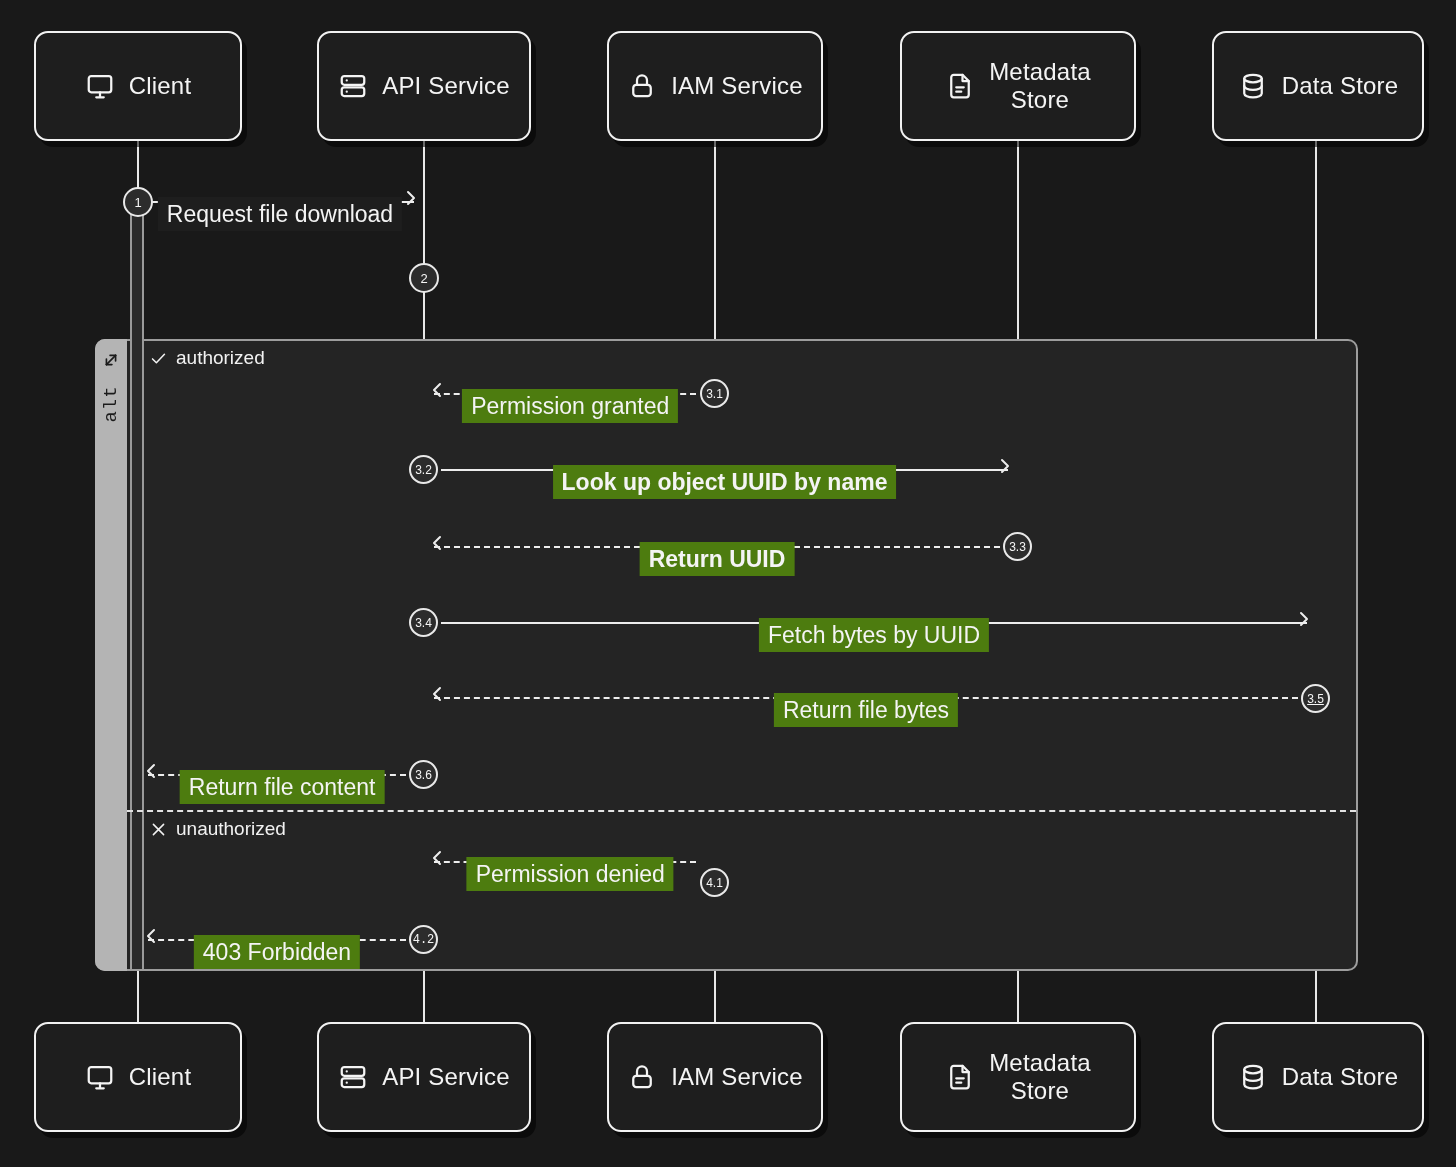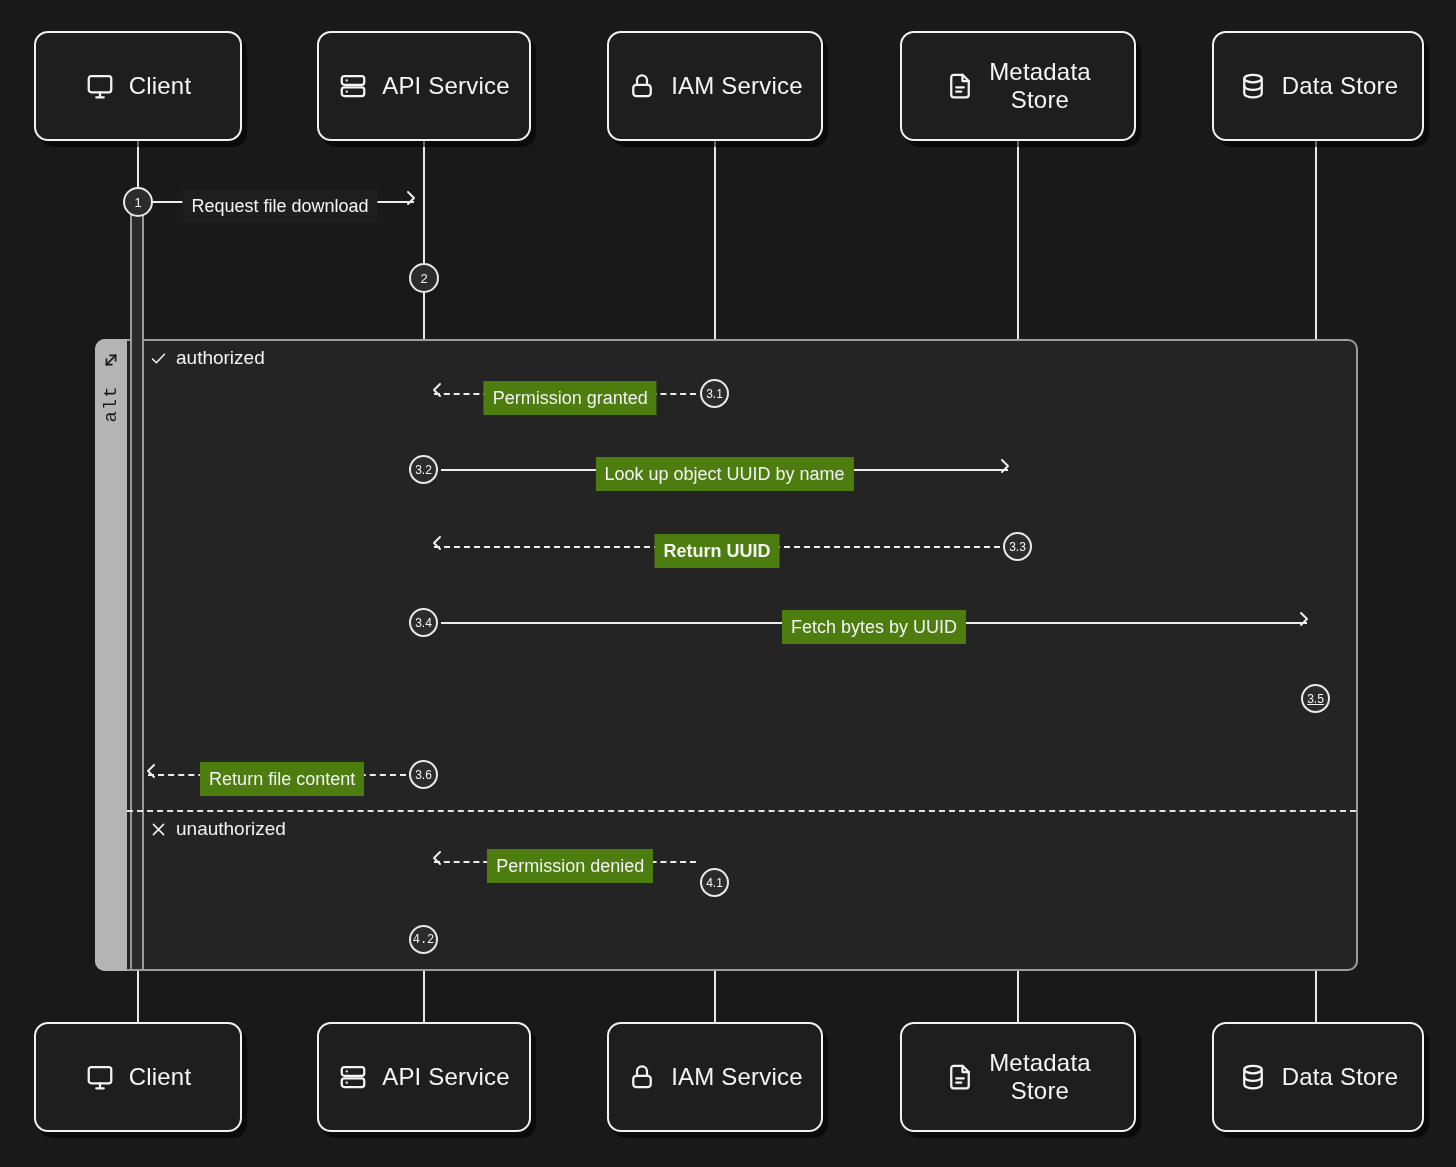--- a/index.html
+++ b/index.html
@@ -107,25 +107,25 @@
   .msg { position: absolute; height: 34px; }
   .msg .line {
     position: absolute;
     top: 16px; left: 0; right: 0;
     height: 0;
     border-top: 2px solid #ededed;
   }
   .msg.dashed .line { border-top: 2px dashed #ededed; }
   .msg .mlabel {
     position: absolute;
-    top: 4px;
+    top: 12px;
     transform: translateX(-50%);
     background: #1e1e1e;
     color: #f4f4f4;
-    font-size: 18px;
+    font-size: 23px;
     line-height: 34px;
     padding: 0 9px;
     white-space: nowrap;
   }
   .msg.in-alt .mlabel { background: #4d7c0f; }
   .msg .head { position: absolute; top: 5px; width: 16px; height: 16px; }
   .msg .head svg { display:block; width:16px; height:16px; }
   .head-path { stroke:#ededed; stroke-width:2; fill:none;
                stroke-linecap:round; stroke-linejoin:round; }
 
@@ -208,21 +208,21 @@
   </div>
   <div class="badge" style="left:700px; top:379px; width:29px; height:29px;">3.1</div>
 
   <div class="msg in-alt" style="left:441px; top:453px; width:567px;">
     <div class="line"></div>
     <div class="head" style="right:-2px;">
       <svg viewBox="0 0 16 16">
           <path class="head-path" d="M8 2 L14 8 L8 14"></path>
         </svg>
     </div>
-    <div class="mlabel" style="left:50%;">Look up object UUID by name</div>
+    <div class="mlabel" style="left:50%;font-weight:bold;">Look up object UUID by name</div>
   </div>
   <div class="badge" style="left:409px; top:455px; width:29px; height:29px;">3.2</div>
 
   <div class="msg dashed in-alt" style="left:434px; top:530px; width:566px;font-weight:bold;">
     <div class="line"></div>
     <div class="head" style="left:-2px;">
       <svg viewBox="0 0 16 16">
           <path class="head-path" d="M8 2 L2 8 L8 14"></path>
         </svg>
     </div>
@@ -234,20 +234,29 @@
     <div class="line"></div>
     <div class="head" style="right:-2px;">
       <svg viewBox="0 0 16 16">
           <path class="head-path" d="M8 2 L14 8 L8 14"></path>
         </svg>
     </div>
     <div class="mlabel" style="left:50%;">Fetch bytes by UUID</div>
   </div>
   <div class="badge" style="left:409px; top:608px; width:29px; height:29px;">3.4</div>
 
+  <div class="msg dashed in-alt" style="left:434px; top:681px; width:864px;">
+    <div class="line"></div>
+    <div class="head" style="left:-2px;">
+      <svg viewBox="0 0 16 16">
+          <path class="head-path" d="M8 2 L2 8 L8 14"></path>
+        </svg>
+    </div>
+    <div class="mlabel" style="left:50%;">Return file bytes</div>
+  </div>
   <div class="badge" style="left:1301px; top:684px; width:29px; height:29px;text-decoration:underline;">3.5</div>
 
   <div class="msg dashed in-alt" style="left:148px; top:758px; width:258px;">
     <div class="line"></div>
     <div class="head" style="left:-2px;">
       <svg viewBox="0 0 16 16">
           <path class="head-path" d="M8 2 L2 8 L8 14"></path>
         </svg>
     </div>
     <div class="mlabel" style="left:52%;">Return file content</div>
@@ -258,20 +267,29 @@
     <div class="line"></div>
     <div class="head" style="left:-2px;">
       <svg viewBox="0 0 16 16">
           <path class="head-path" d="M8 2 L2 8 L8 14"></path>
         </svg>
     </div>
     <div class="mlabel" style="left:52%;">Permission denied</div>
   </div>
   <div class="badge" style="left:700px; top:868px; width:29px; height:29px;text-align:right;">4.1</div>
 
+  <div class="msg dashed in-alt" style="left:148px; top:923px; width:258px;">
+    <div class="line"></div>
+    <div class="head" style="left:-2px;">
+      <svg viewBox="0 0 16 16">
+          <path class="head-path" d="M8 2 L2 8 L8 14"></path>
+        </svg>
+    </div>
+    <div class="mlabel" style="left:50%;">403 Forbidden</div>
+  </div>
   <div class="badge" style="left:409px; top:925px; width:29px; height:29px;font-family:Liberation Mono, monospace;">4.2</div>
 
   <div class="participant" style="left:34px; top:31px; width:208px; height:110px;">
     <span class="picon">
       <svg viewBox="0 0 24 24" fill="none" stroke="#f4f4f4" stroke-width="1.8" stroke-linecap="round" stroke-linejoin="round">
         <rect x="3" y="4" width="18" height="13" rx="2"></rect>
           <path d="M9 21h6M12 17v4"></path>
       </svg>
     </span>
     <span class="plabel">Client</span>

